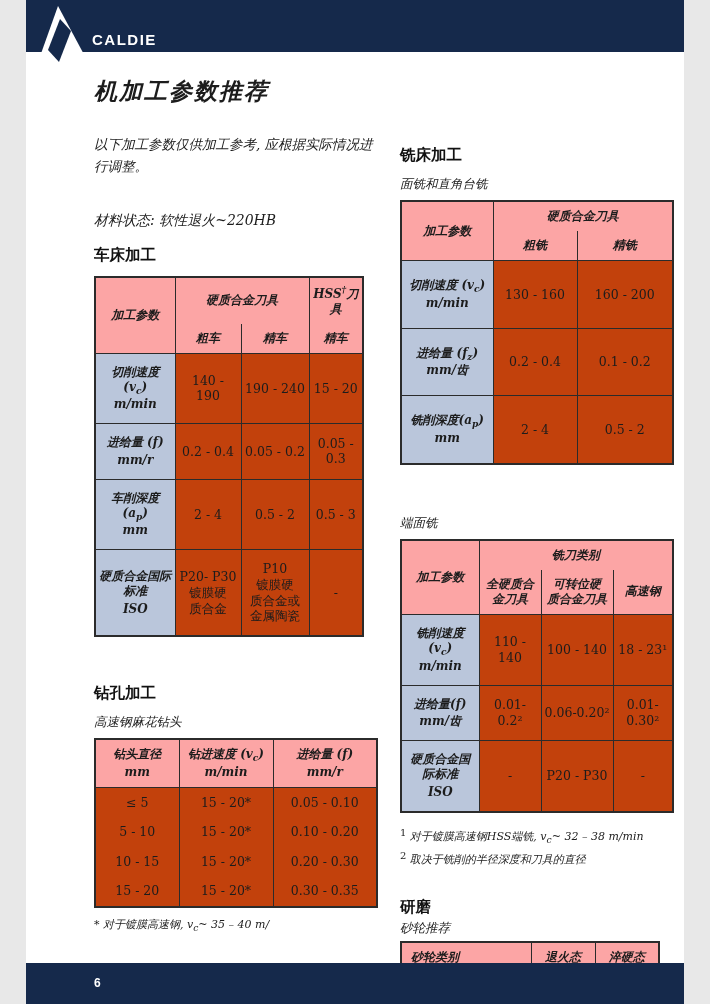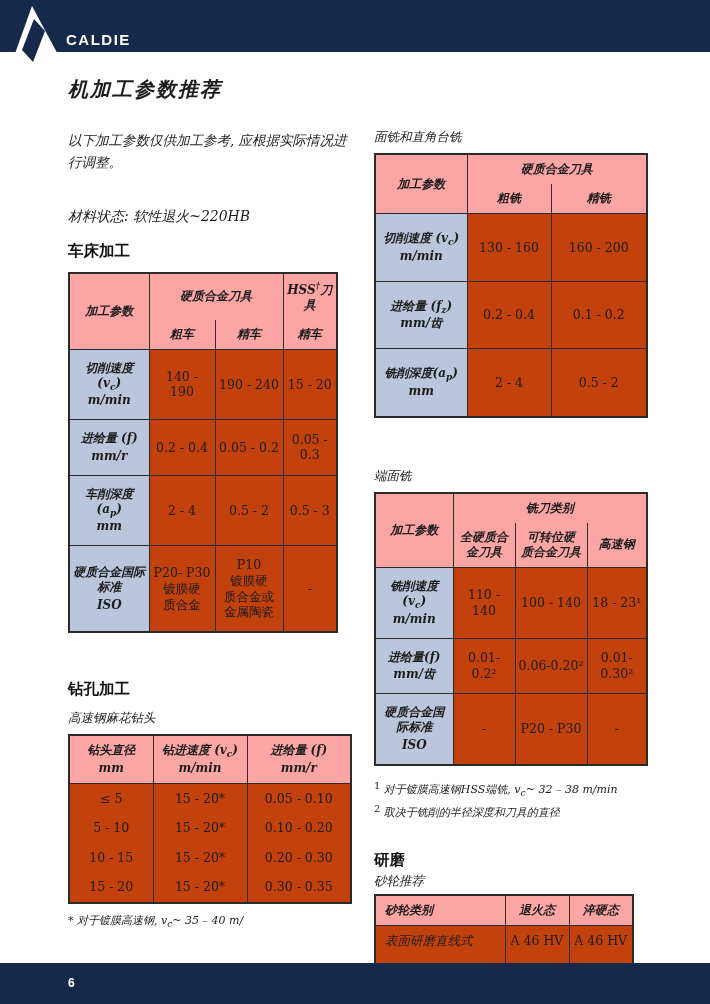--- a/index.html
+++ b/index.html
@@ -1,28 +1,28 @@
 <!DOCTYPE html>
 <html><head>
 <meta charset="utf-8">
 <style>
   * { margin:0; padding:0; box-sizing:border-box; }
   body { background:#e8e8e8; font-family:"DejaVu Serif", serif; }
-  .page { position:relative; width:710px; height:1004px; background:#ffffff; overflow:hidden; margin:0 auto;padding-left:48px; }
+  .page { position:relative; width:658px; height:1004px; background:#ffffff; overflow:hidden; margin:0 auto;padding-left:48px; }
 
   
   .topbar { position:absolute; left:0; top:0; width:710px; height:52px; background:#15294B; }
   .brand { position:absolute; left:66px; top:31px; color:#ffffff; font-family:"Liberation Sans", sans-serif; font-weight:bold; font-size:15px; letter-spacing:1.5px; }
   .logo { position:absolute; left:12px; top:4px; }
   .botbar { position:absolute; left:0; bottom:0; width:710px; height:41px; background:#15294B; }
   .pageno { position:absolute; left:68px; top:13px; color:#ffffff; font-family:"Liberation Sans", sans-serif; font-size:12px; font-weight:bold; }
 
   
   .content { position:absolute; left:68px; top:76px; width:580px; color:#1c1c1c; }
-  .title { font-size:20px; font-weight:bold; font-style:italic; letter-spacing:2px; margin-bottom:26px; }
+  .title { font-size:23px; font-weight:bold; font-style:italic; letter-spacing:2px; margin-bottom:26px; }
   .cols { display:flex; gap:24px; }
   .col-l { width:282px; }
   .col-r { width:274px; }
 
   .kai { font-style:italic; }
   .intro { font-size:13.5px; line-height:1.65; font-style:italic; }
   .material { font-size:14px; font-style:italic; margin-top:34px; }
   .heading { font-family:"Liberation Sans", sans-serif; font-weight:bold; font-size:15.5px; font-style:normal; margin-top:15px; margin-bottom:10px; color:#111; }
   .subtitle { font-size:12.5px; font-style:italic; margin-bottom:7px; }
   .footnote { font-size:11px; font-style:italic; margin-top:8px; line-height:1.55; }
@@ -164,20 +164,21 @@
         </table>
 
         <div class="footnote"><span>*</span><span> 对于镀膜高速钢, v</span><sub>c</sub><span>~ 35 – 40 m/</span></div>
 
         <div class="subtitle mt40">硬质合金钻头</div>
 
       </div>
 
       <div class="col-r">
 
+        <div class="heading mt12">铣床加工</div>
         <div class="subtitle">面铣和直角台铣</div>
 
         <table class="tbl roomy" style="width:272px">
           <colgroup>
               <col style="width:92px">
               <col style="width:84px">
               <col style="width:96px">
             </colgroup>
           <tbody>
               <tr class="h1">

